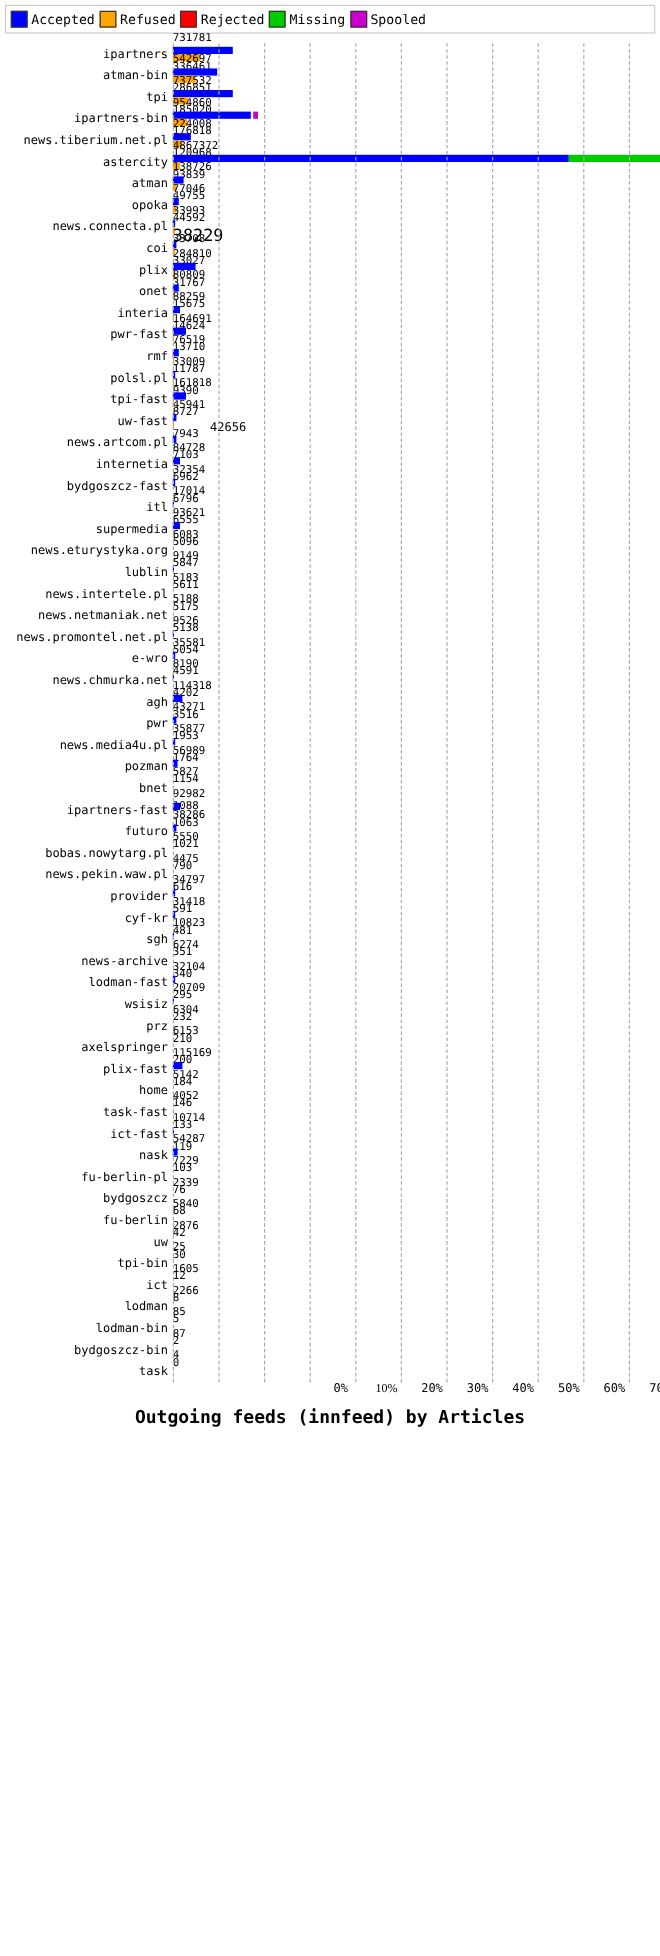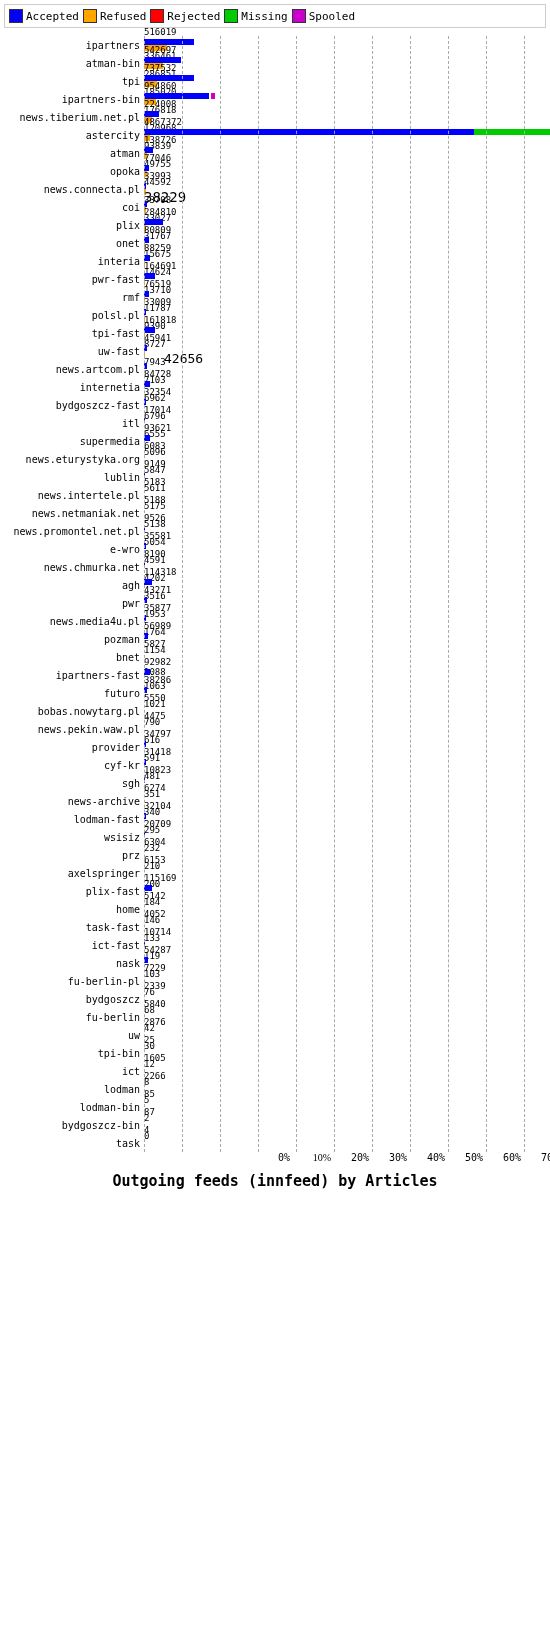--- a/index.html
+++ b/index.html
@@ -108,21 +108,21 @@
         <span>Spooled</span>
       </div>
     </div>
 
   <div class="chart-area">
     <div class="rows-wrapper" id="rows-wrapper" style="position: relative;">
     <div class="row">
           <div class="row-label">ipartners</div>
           <div class="bar-area">
             <div class="bars" style="position: relative; height: 12px; width: 380px;">
-              <span style="position: absolute; left: 0px; top: -12px; font-size: 9px; white-space: nowrap;">516019</span>
+              <span style="position: absolute; left: 0px; top: -12px; font-size: 9px; white-space: nowrap;">731781</span>
               <span style="position: absolute; left: 0px; top: 12px; font-size: 9px; white-space: nowrap;">336461</span>
               <div style="width: 50px; height: 6px; background: rgb(0, 0, 255); position: absolute; top: 0px; left: 0px;"></div>
               <div style="width: 23px; height: 6px; background: rgb(255, 165, 0); position: absolute; top: 6px; left: 0px;"></div>
             </div>
           </div>
         </div>
         <div class="row">
           <div class="row-label">atman-bin</div>
           <div class="bar-area">
             <div class="bars" style="position: relative; height: 12px; width: 380px;">
@@ -308,21 +308,21 @@
               <span style="position: absolute; left: 0px; top: 12px; font-size: 9px; white-space: nowrap;">7943</span>
               <div style="width: 3px; height: 6px; background: rgb(0, 0, 255); position: absolute; top: 0px; left: 0px;"></div>
               <div style="width: 1px; height: 6px; background: rgb(255, 165, 0); position: absolute; top: 6px; left: 0px;"></div>
             </div>
           </div>
         </div>
         <div class="row">
           <div class="row-label">news.artcom.pl</div>
           <div class="bar-area">
             <div class="bars" style="position: relative; height: 12px; width: 380px;">
-              <span style="position: absolute; left: 0px; top: -12px; font-size: 13px; white-space: nowrap; padding-left: 20px;">42656</span>
+              <span style="position: absolute; left: 11px; top: -12px; font-size: 10px; white-space: nowrap; padding-left: 20px;">42656</span>
               <span style="position: absolute; left: 0px; top: 12px; font-size: 9px; white-space: nowrap;">7103</span>
               <div style="width: 3px; height: 6px; background: rgb(0, 0, 255); position: absolute; top: 0px; left: 0px;"></div>
             </div>
           </div>
         </div>
         <div class="row">
           <div class="row-label">internetia</div>
           <div class="bar-area">
             <div class="bars" style="position: relative; height: 12px; width: 380px;">
               <span style="position: absolute; left: 0px; top: -12px; font-size: 9px; white-space: nowrap;">84728</span>

